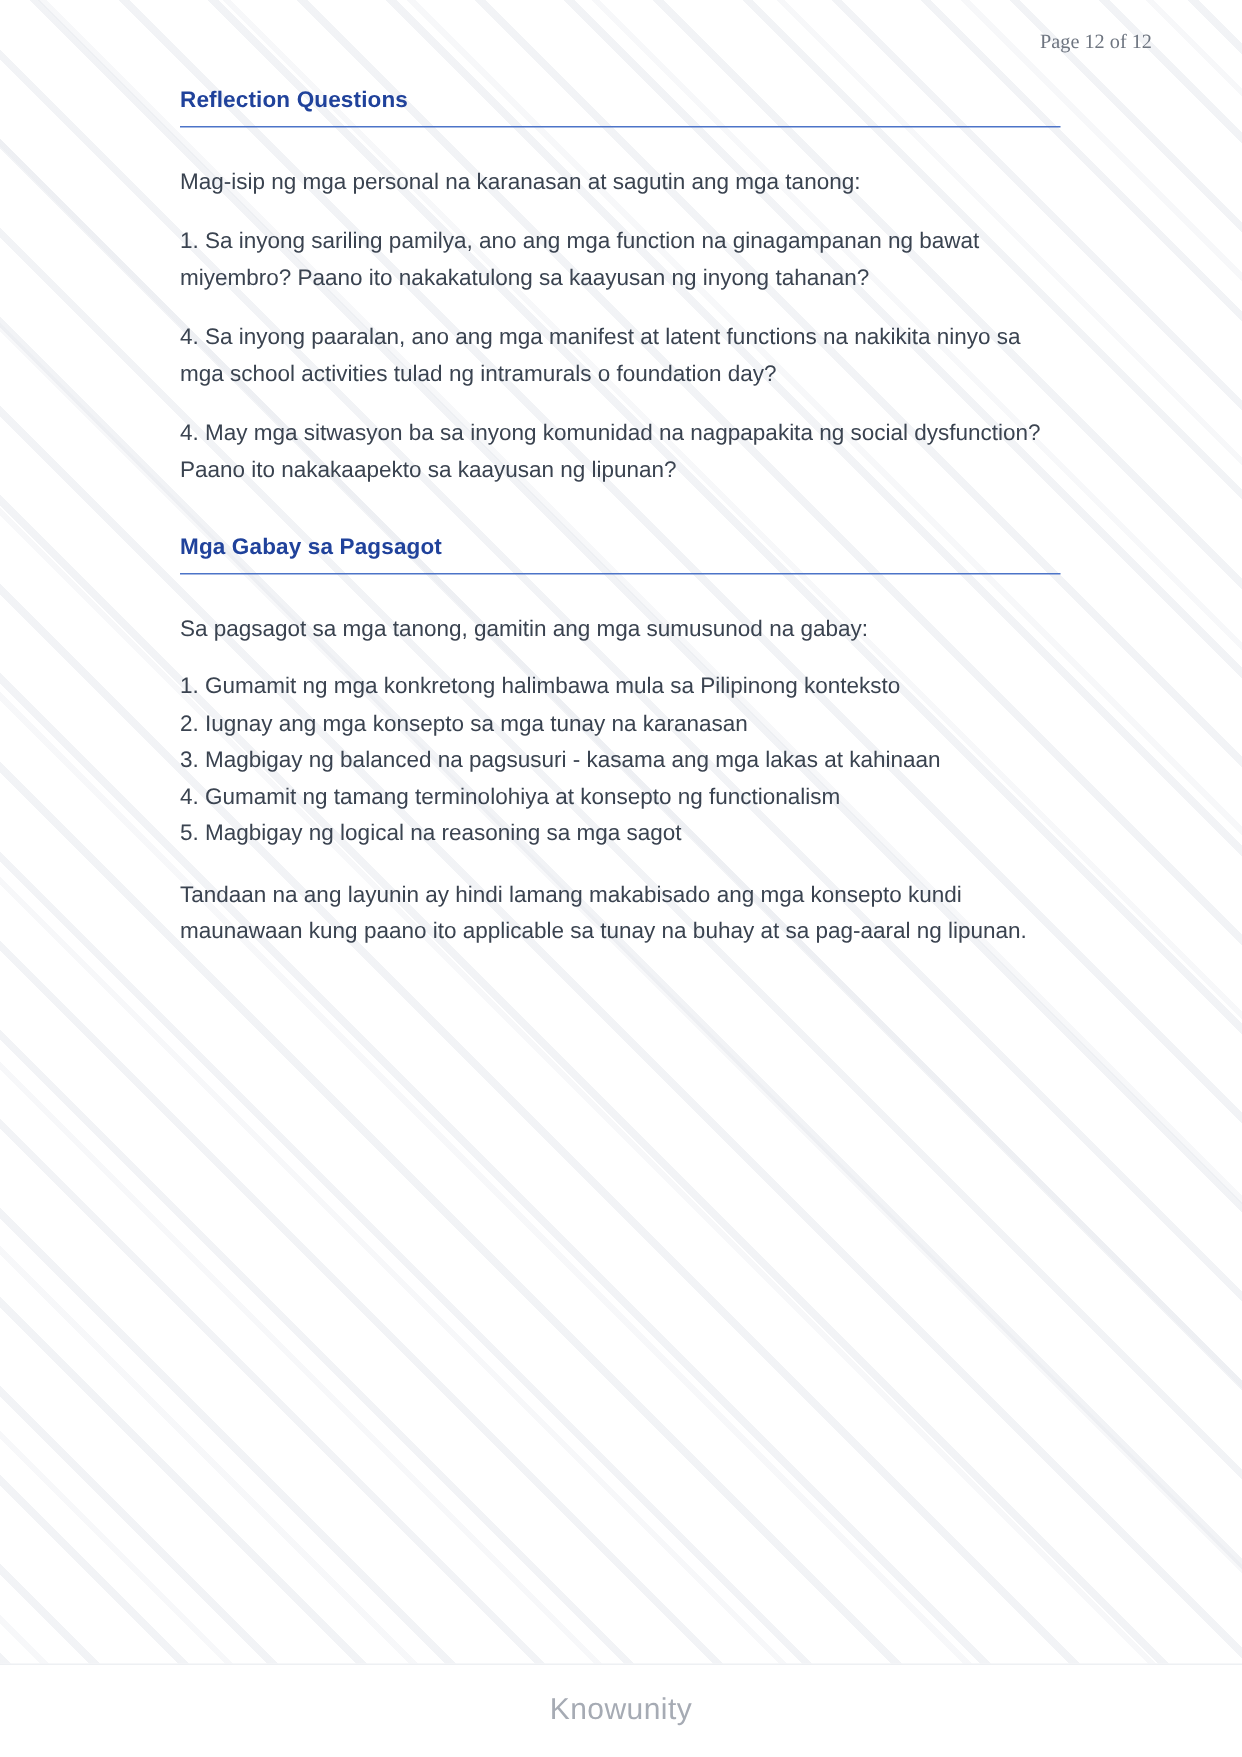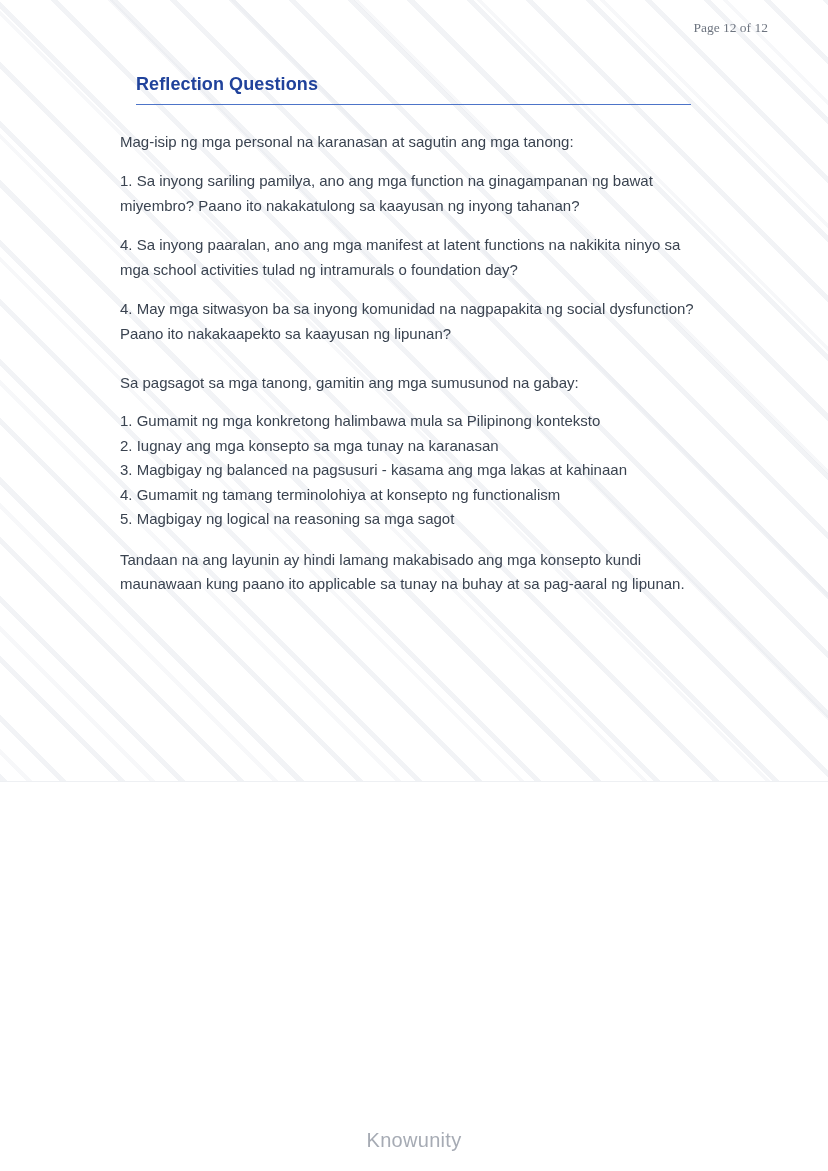--- a/index.html
+++ b/index.html
@@ -11,21 +11,21 @@
     width: 828px;
     height: 1171px;
     position: relative;
     font-family: "Liberation Sans", sans-serif;
     overflow: hidden;
   }
   
   .page {
     position: relative;
     width: 828px;
-    height: 782px;
+    height: 1110px;
     background-color: #ffffff;
     background-image:
       repeating-linear-gradient(45deg,
         rgba(226,229,235,0.45) 0px, rgba(226,229,235,0.45) 5px,
         transparent 5px, transparent 42px),
       repeating-linear-gradient(45deg,
         transparent 0px, transparent 19px,
         rgba(232,234,239,0.35) 19px, rgba(232,234,239,0.35) 23px,
         transparent 23px, transparent 87px);
     border-bottom: 1px solid #eef0f3;
@@ -42,24 +42,24 @@
   }
   .content {
     position: absolute;
     top: 58px;
     left: 120px;
     width: 587px;
     color: #3a4350;
     font-size: 15px;
   }
   .section-heading {
-    margin: 16px;
+    margin: 0;
     padding-bottom: 9px;
     border-bottom: 1.5px solid #4d74c8;
-    font-size: 18px;
+    font-size: 15px;
     font-weight: bold;
     color: #20429b;
     letter-spacing: 0.1px;
   }
   .section-heading.second {
     margin-top: 30px;
   }
   .intro {
     margin: 24px 0 0 0;
     line-height: 25px;
@@ -106,20 +106,21 @@
   <div class="content">
 
     <h2 class="section-heading">Reflection Questions</h2>
 
     <p class="intro">Mag-isip ng mga personal na karanasan at sagutin ang mga tanong:</p>
 
     <p class="para">1. Sa inyong sariling pamilya, ano ang mga function na ginagampanan ng bawat miyembro? Paano ito nakakatulong sa kaayusan ng inyong tahanan?</p>
     <p class="para">4. Sa inyong paaralan, ano ang mga manifest at latent functions na nakikita ninyo sa mga school activities tulad ng intramurals o foundation day?</p>
     <p class="para">4. May mga sitwasyon ba sa inyong komunidad na nagpapakita ng social dysfunction? Paano ito nakakaapekto sa kaayusan ng lipunan?</p>
 
+    <h2 class="section-heading second">Mga Gabay sa Pagsagot</h2>
 
     <p class="intro">Sa pagsagot sa mga tanong, gamitin ang mga sumusunod na gabay:</p>
 
     <div class="guide-list">
       <div class="guide-item">1. Gumamit ng mga konkretong halimbawa mula sa Pilipinong konteksto</div>
       <div class="guide-item">2. Iugnay ang mga konsepto sa mga tunay na karanasan</div>
       <div class="guide-item">3. Magbigay ng balanced na pagsusuri - kasama ang mga lakas at kahinaan</div>
       <div class="guide-item">4. Gumamit ng tamang terminolohiya at konsepto ng functionalism</div>
       <div class="guide-item">5. Magbigay ng logical na reasoning sa mga sagot</div>
     </div>

